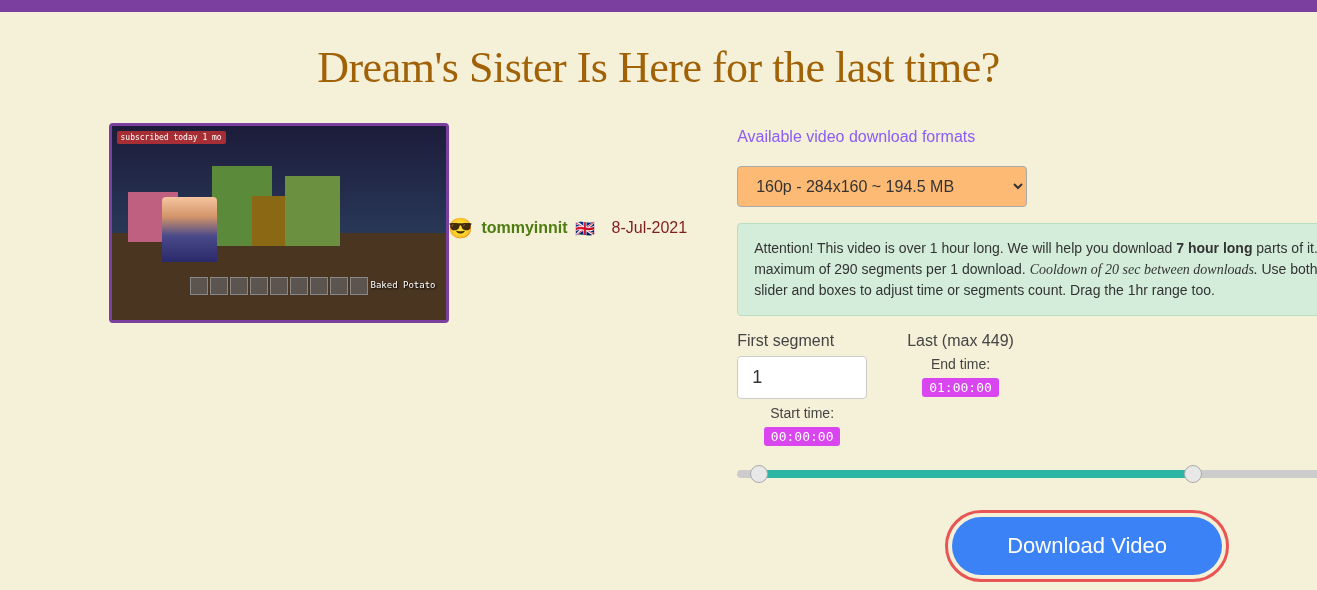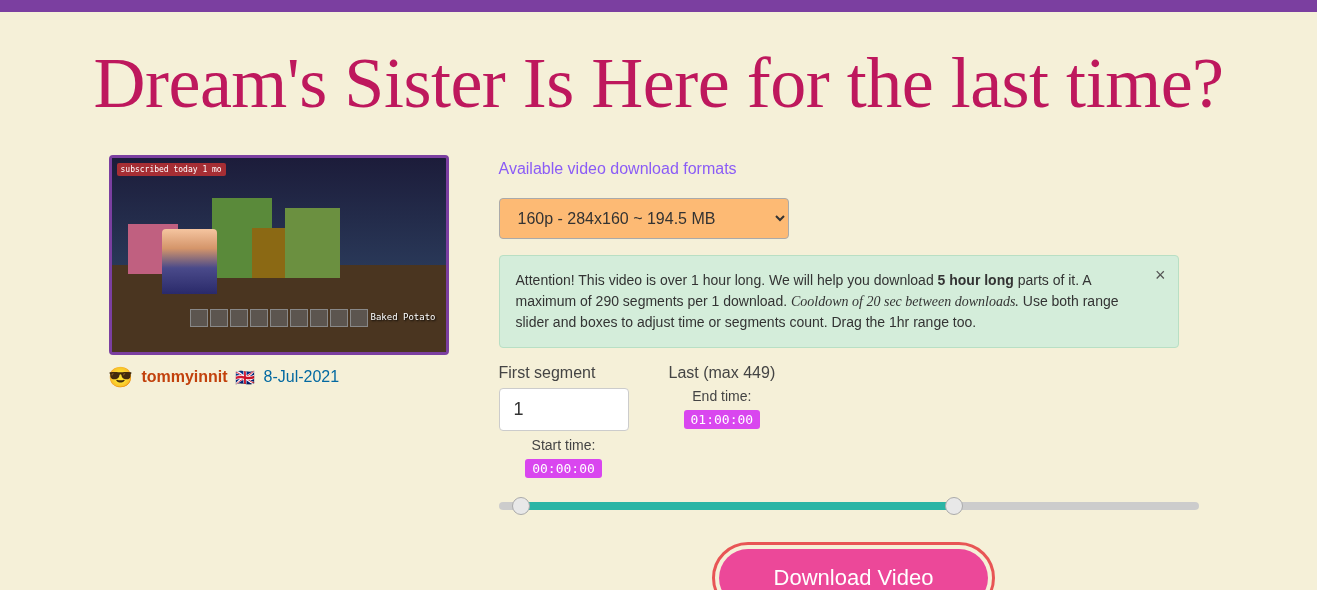--- a/index.html
+++ b/index.html
@@ -21,41 +21,40 @@
 
     .main-content {
       flex: 1;
       display: flex;
       flex-direction: column;
       align-items: center;
       padding: 30px 40px 20px;
     }
 
     .page-title {
-      font-size: 72px;
+      font-size: 44px;
       font-weight: 300;
-      color: #be185d;
+      color: #a16207;
       text-align: center;
       margin-bottom: 30px;
       letter-spacing: -0.5px;
     }
 
     .content-row {
       display: flex;
       flex-direction: row;
       gap: 50px;
       align-items: flex-start;
       width: 100%;
       max-width: 1100px;
     }
 
     .left-panel {
       display: flex;
-      flex-direction: column;
-      align-items: flex-start;
+      align-items: center;
       flex-shrink: 0;
     }
 
     .video-thumbnail {
       width: 340px;
       height: 200px;
       border: 3px solid #7b3fa0;
       border-radius: 4px;
       background: linear-gradient(135deg, #1a1a2e 0%, #2d4a1e 40%, #3a6b2a 70%, #1a1a2e 100%);
       position: relative;
@@ -165,29 +164,30 @@
       color: #333;
       font-family: Arial, sans-serif;
     }
 
     .channel-icon {
       font-size: 20px;
     }
 
     .channel-name {
       font-weight: bold;
-      color: #c2410c;
+      color: #4d7c0f;
     }
 
     .channel-flag {
       font-size: 16px;
     }
 
     .channel-date {
-      color: #0369a1;
+      color: #7f1d1d;
+      margin-left: 8px;
     }
 
     
     .right-panel {
       flex: 1;
       display: flex;
       flex-direction: column;
       gap: 16px;
       padding-top: 5px;
     }
@@ -347,21 +347,21 @@
     }
 
     .download-btn-outer {
       border: 3px solid #e85555;
       border-radius: 50px;
       padding: 4px;
       display: inline-block;
     }
 
     .download-btn {
-      background: #ec4899;
+      background: #3b82f6;
       color: white;
       border: none;
       border-radius: 40px;
       padding: 16px 55px;
       font-size: 22px;
       font-family: Arial, sans-serif;
       font-weight: 500;
       cursor: pointer;
       display: block;
     }
@@ -417,21 +417,21 @@
       <div class="formats-label">Available video download formats</div>
 
       <select class="format-select">
         <option>160p - 284x160 ~ 194.5 MB</option>
         <option>360p - 640x360 ~ 450 MB</option>
         <option>480p - 854x480 ~ 750 MB</option>
         <option>720p - 1280x720 ~ 1.2 GB</option>
       </select>
 
       <div class="alert-box">
-        <span>Attention! This video is over 1 hour long. We will help you download <strong>5 hour long</strong> parts of it. A maximum of 290 segments per 1 download. <em>Cooldown of 20 sec between downloads.</em> Use both range slider and boxes to adjust time or segments count. Drag the 1hr range too.</span>
+        <span>Attention! This video is over 1 hour long. We will help you download <strong>7 hour long</strong> parts of it. A maximum of 290 segments per 1 download. <em>Cooldown of 20 sec between downloads.</em> Use both range slider and boxes to adjust time or segments count. Drag the 1hr range too.</span>
         <span class="alert-close">×</span>
       </div>
 
       <div class="segments-row">
         <div class="segment-group">
           <label class="segment-label">First segment</label>
           <input class="segment-input" type="number" value="1" style="">
           <div class="time-label">
             <span>Start time:</span>
             <span class="time-badge">00:00:00</span>

